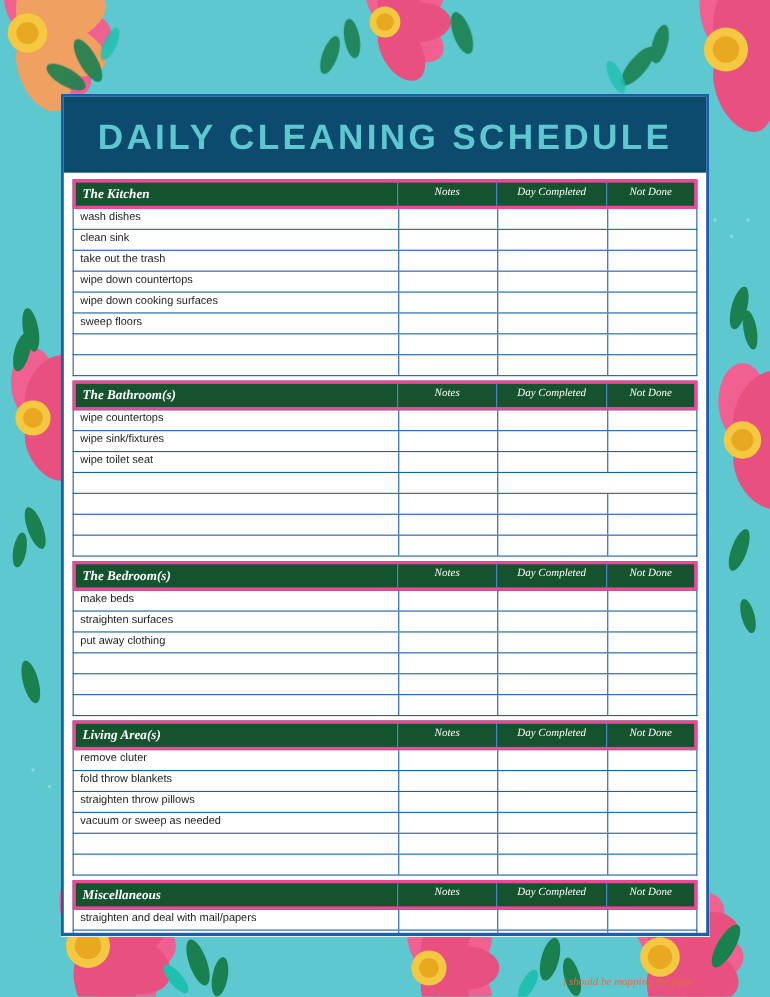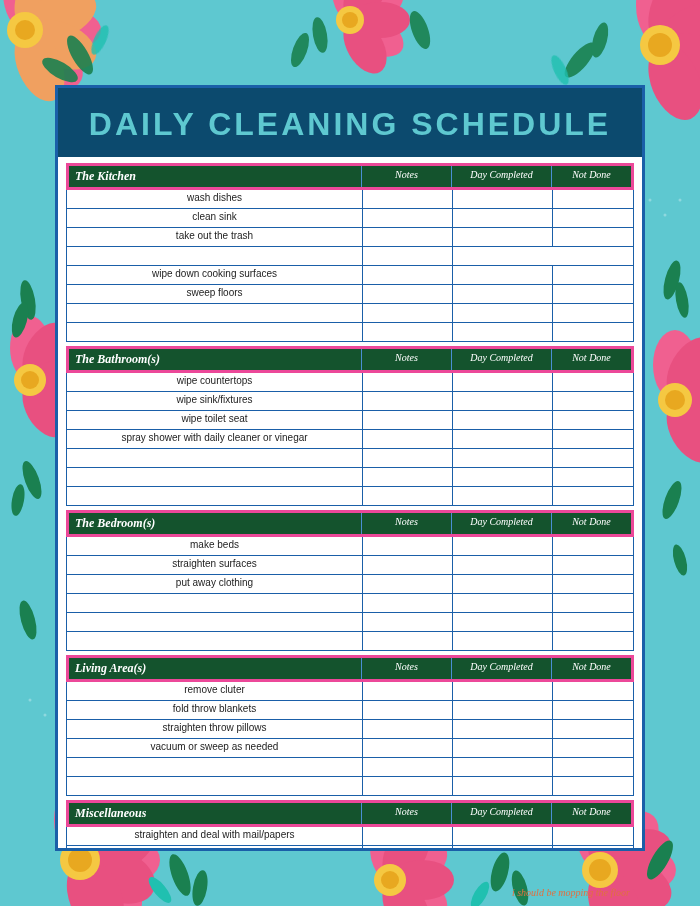--- a/index.html
+++ b/index.html
@@ -87,21 +87,20 @@
       border-left: 1px solid #1a5fa8;
       border-right: 1px solid #1a5fa8;
       min-height: 18px;
     }
 
     .task-name {
       padding: 2px 6px;
       font-size: 10px;
       color: #222;
       border-right: 1px solid #1a5fa8;
-      text-align: center;
     }
 
     .task-cell {
       border-right: 1px solid #1a5fa8;
       min-height: 18px;
     }
 
     .task-cell:last-child {
       border-right: none;
     }
@@ -326,20 +325,21 @@
         <div class="task-cell"></div>
         <div class="task-cell"></div>
       </div>
       <div class="task-row">
         <div class="task-name">take out the trash</div>
         <div class="task-cell"></div>
         <div class="task-cell"></div>
         <div class="task-cell"></div>
       </div>
       <div class="task-row">
+        <div class="task-name">wipe down countertops</div>
         <div class="task-cell"></div>
         <div class="task-cell"></div>
         <div class="task-cell"></div>
       </div>
       <div class="task-row">
         <div class="task-name">wipe down cooking surfaces</div>
         <div class="task-cell"></div>
         <div class="task-cell"></div>
         <div class="task-cell"></div>
       </div>
@@ -384,21 +384,20 @@
         <div class="task-cell"></div>
         <div class="task-cell"></div>
       </div>
       <div class="task-row">
         <div class="task-name">wipe toilet seat</div>
         <div class="task-cell"></div>
         <div class="task-cell"></div>
         <div class="task-cell"></div>
       </div>
       <div class="task-row">
-        <div class="task-name">spray shower with daily cleaner or vinegar</div>
         <div class="task-cell"></div>
         <div class="task-cell"></div>
         <div class="task-cell"></div>
       </div>
       <div class="empty-row">
         <div class="task-name"></div>
         <div class="task-cell"></div>
         <div class="task-cell"></div>
         <div class="task-cell"></div>
       </div>

